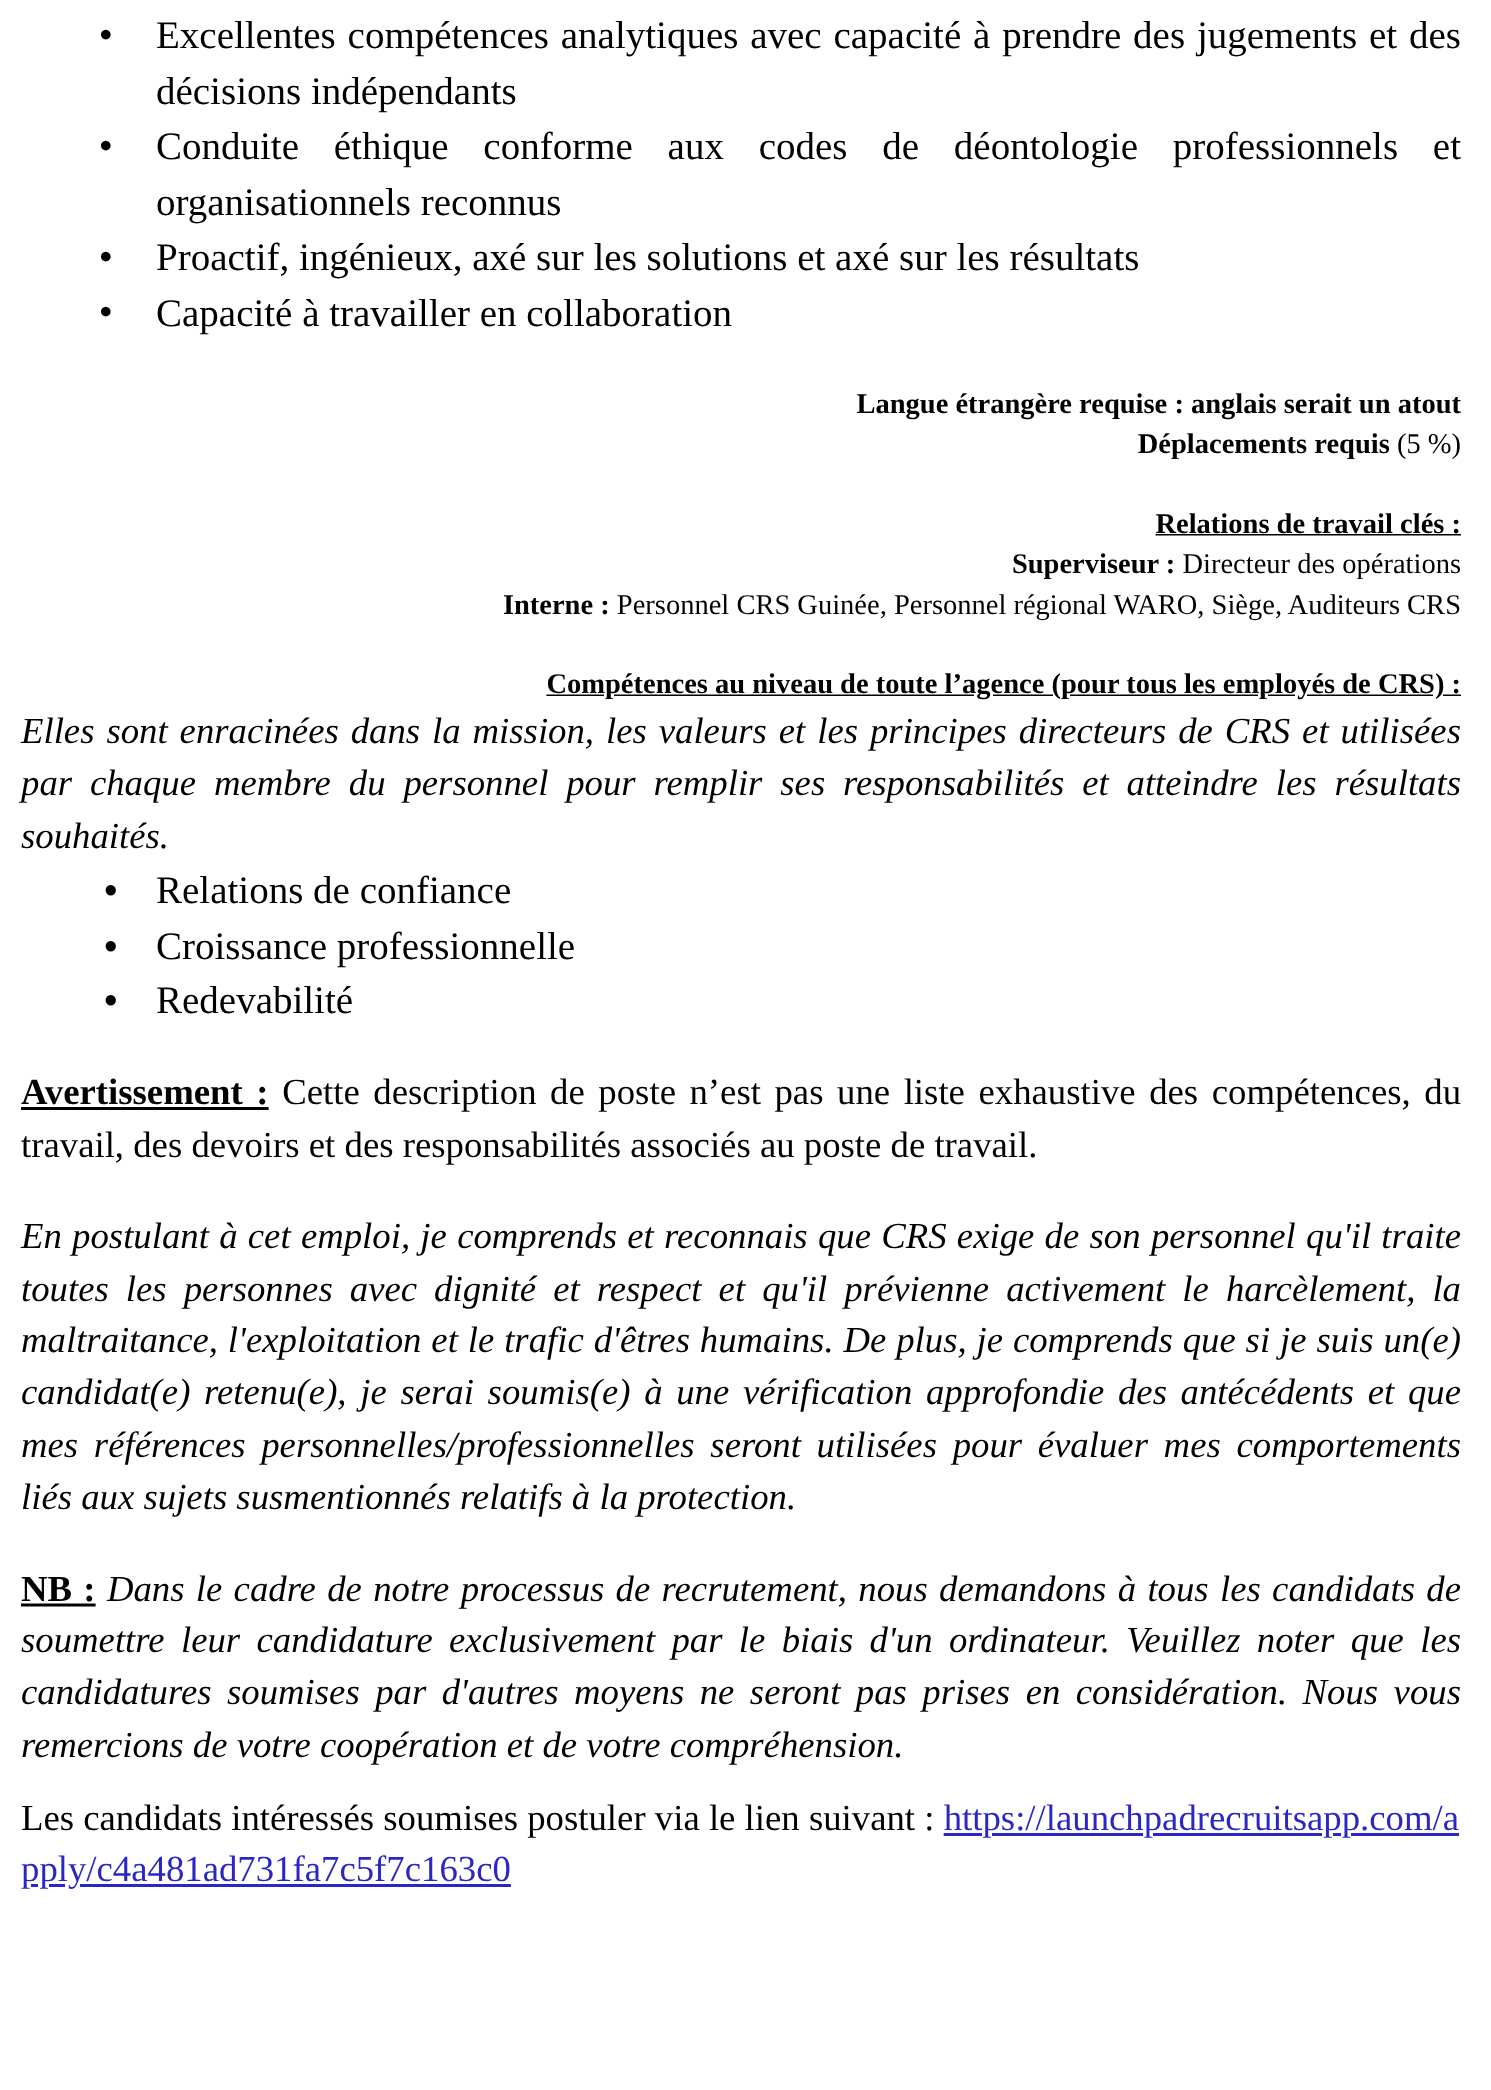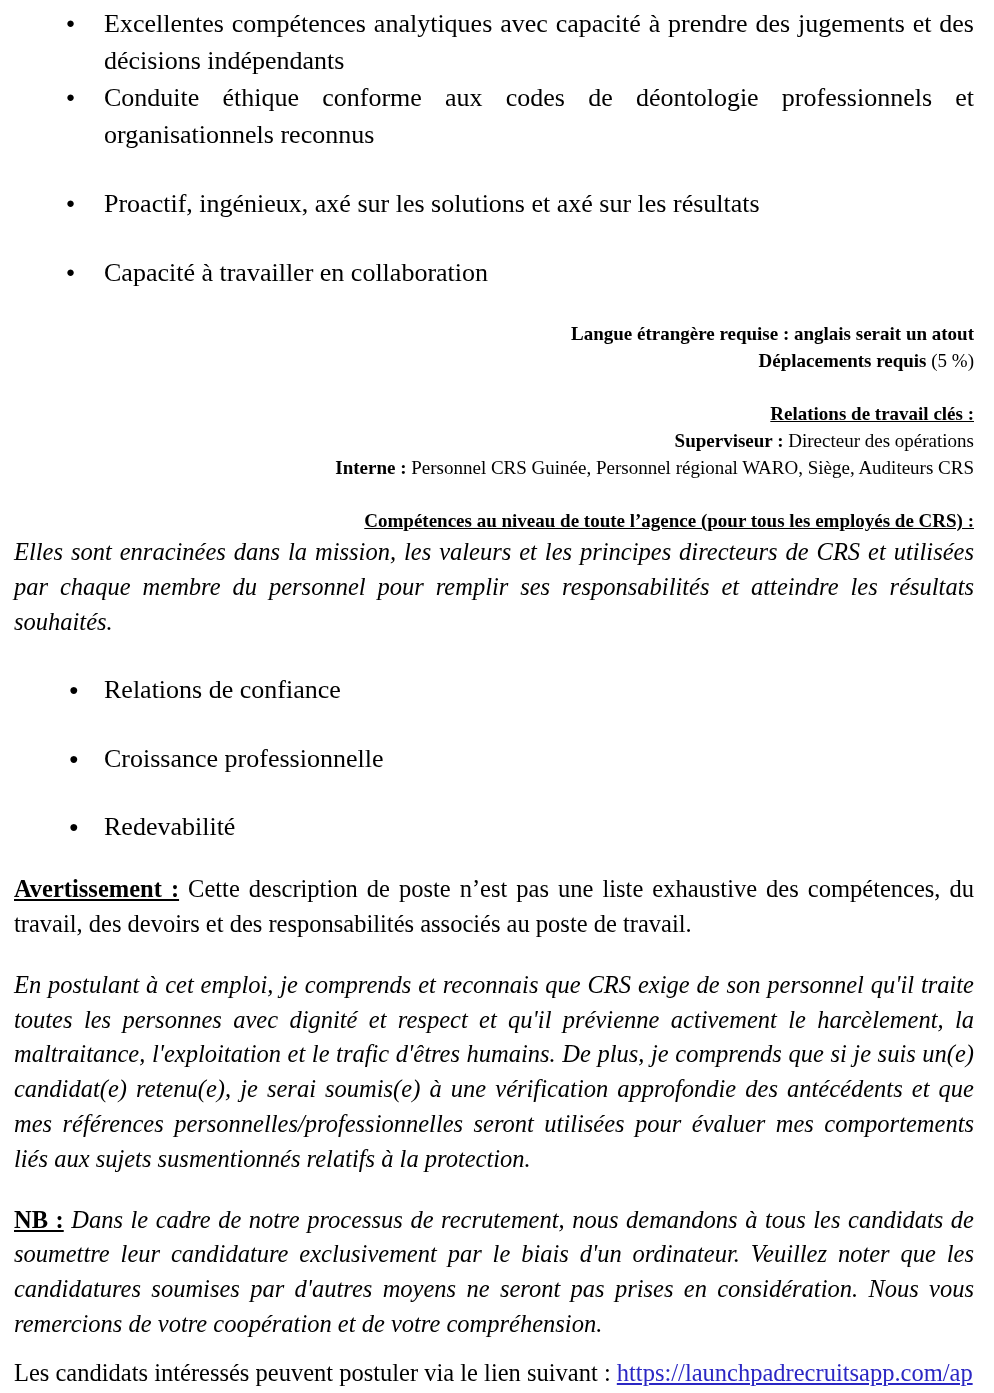--- a/index.html
+++ b/index.html
@@ -46,21 +46,21 @@
     padding: 0;
   }
   ul.bullets > li {
     position: relative;
     font-size: 26px;
     line-height: 1.42;
     padding-left: 90px;
     text-align: justify;
     margin: 0;
   }
-  ul.bullets > li.left-align { text-align: left; margin-top: 32px; }
+  ul.bullets > li.left-align { text-align: left; }
   ul.bullets > li::before {
     content: "\25CF";
     position: absolute;
     left: 52px;
     top: 0;
     font-size: 15px;
     line-height: 2.3;
   }
   ul.bullets.second > li::before {
     left: 55px;
@@ -141,16 +141,16 @@
 
   <div class="spacer-md"></div>
 
   <p class="para italic">
     <span class="bold-ul" style="font-style: normal;">NB :</span><span> Dans le cadre de notre processus de recrutement, nous demandons à tous les candidats de soumettre leur candidature exclusivement par le biais d'un ordinateur. Veuillez noter que les candidatures soumises par d'autres moyens ne seront pas prises en considération. Nous vous remercions de votre coopération et de votre compréhension.</span>
   </p>
 
   <div class="spacer-sm"></div>
 
   <p class="para left">
-    <span>Les candidats intéressés peuvent postuler via le lien suivant : </span><a class="doc-link" href="#">https://launchpadrecruitsapp.com/apply/c4a481ad731fa7c5f7c163c0</a>
+    <span>Les candidats intéressés soumises postuler via le lien suivant : </span><a class="doc-link" href="#">https://launchpadrecruitsapp.com/apply/c4a481ad731fa7c5f7c163c0</a>
   </p>
 
 </div>
 
 </body></html>

